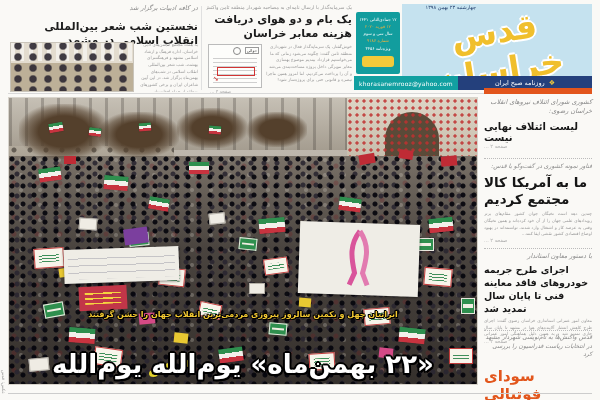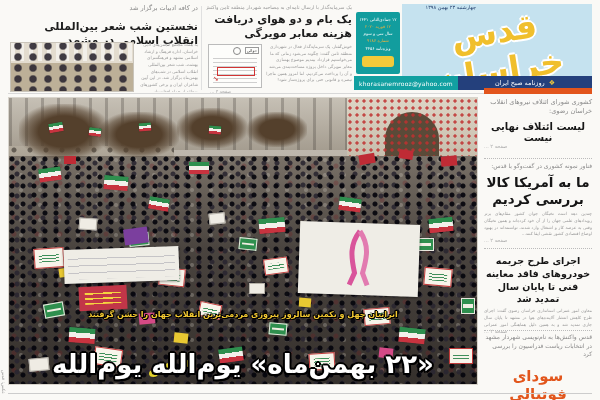--- a/index.html
+++ b/index.html
@@ -19,21 +19,21 @@
   .email-strip{left:354px;top:76px;width:104px;height:14px;background:#12a0a1;color:#fff;
     display:flex;align-items:center;justify-content:center;font-size:6px;direction:ltr;letter-spacing:.2px;}
   .info-box{left:356px;top:12px;width:44px;height:62px;background:#129d9e;border-radius:2px;
     padding-top:4px;box-sizing:border-box;text-align:center;}
   .info-box .ln{font-size:4.2px;line-height:1.7;color:#fff;white-space:nowrap;overflow:hidden;}
   .info-box .ln.alt{color:#f4b23c;}
   .info-btn{width:32px;height:11px;background:#f2ca3a;border-radius:3px;margin:4px auto 0;}
 
   
   .tl-art{left:8px;top:4px;width:190px;height:88px;}
-  .kicker{font-size:6.5px;color:#8a8a8a;text-align:right;}
+  .kicker{font-size:6.5px;color:#8a8a8a;text-align:right;font-style:italic;}
   .tl-head{font-size:11px;font-weight:bold;color:#1c1c1c;line-height:1.25;margin-top:8px;text-align:right;}
   .tl-photo{position:absolute;left:2px;top:38px;width:124px;height:50px;border:1px solid #c9c4ba;box-sizing:border-box;
     background:
       radial-gradient(circle at 7px 5px, rgba(45,40,50,.9) 3px, transparent 4.5px) 0 20px/15px 11px repeat,
       repeating-linear-gradient(90deg, rgba(255,255,255,.55) 0 4px, transparent 4px 9px) 0 0/100% 18px no-repeat,
       linear-gradient(#e3dccf 0 20px,#bdb098 20px);}
   .tl-body{position:absolute;right:0;top:38px;width:60px;height:50px;overflow:hidden;
     font-size:4.3px;line-height:1.55;color:#9a9a9a;text-align:right;}
   .tm-art{left:206px;top:0px;width:146px;height:92px;}
   .tm-kicker{font-size:5px;color:#999;margin-top:4px;white-space:nowrap;overflow:hidden;text-align:right;}
@@ -50,21 +50,21 @@
     font-size:4.3px;line-height:1.55;color:#9a9a9a;text-align:right;}
   .tm-ref{position:absolute;left:4px;bottom:-2px;font-size:4.5px;color:#aaa;direction:ltr;}
   .vdiv{left:201px;top:6px;width:1px;height:84px;background:#e0e0e0;}
   .hdiv{left:8px;top:93px;width:584px;height:1px;background:#d8d8d8;}
   .botline{left:8px;top:393px;width:584px;height:1px;background:#cccccc;}
 
   
   .redbar{left:484px;top:88px;width:108px;height:6px;background:#e2551c;}
   .rc{left:484px;width:108px;}
   .rc .kicker{font-size:6.5px;line-height:1.45;color:#8a8a8a;}
-  .rc .head{font-weight:bold;color:#161616;text-align:center;}
+  .rc .head{font-weight:bold;color:#161616;text-align:left;}
   .rc .body{font-size:4.3px;line-height:1.6;color:#9a9a9a;text-align:justify;overflow:hidden;}
   .rc .ref{font-size:5px;color:#aaa;text-align:left;direction:ltr;}
   .rc-div{left:484px;width:108px;height:0;border-top:1px dotted #bbb;}
   .h1a{font-size:10px;margin-top:4px;letter-spacing:-.2px;}
   .h2a{font-size:13.5px;line-height:1.3;margin-top:3px;}
   .h3a{font-size:9.5px;line-height:1.35;margin-top:3px;letter-spacing:-.3px;}
   .h4a{font-size:15px;margin-top:8px;color:#e2561c !important;}
 
   
   .photo{left:8px;top:97px;width:470px;height:288px;border:1px solid #d8d4cc;box-sizing:border-box;
@@ -141,21 +141,21 @@
   <div class="abs tl-art">
     <div class="kicker">در کافه ادبیات برگزار شد</div>
     <div class="tl-head">نخستین شب شعر بین‌المللی انقلاب اسلامی در مشهد</div>
     <div class="tl-photo"></div>
     <div class="tl-body">به همت مجتمع انجمن‌های ادبی خراسان، اداره فرهنگ و ارشاد اسلامی مشهد و فرهنگسرای بهشت، شب شعر بین‌المللی انقلاب اسلامی در شب‌های بهمن‌ماه برگزار شد. در این آیین شاعران ایران و برخی کشورهای منطقه از جمله افغانستان، آذربایجان، پاکستان و سوریه به شعرخوانی با موضوع انقلاب و مقاومت پرداختند.</div>
   </div>
   <div class="abs vdiv"></div>
 
   <div class="abs tm-art">
     <div class="tm-kicker">یک سرمایه‌گذار با ارسال نامه‌ای به مصاحبه شهردار منطقه ثامن واکنش نشان داد</div>
-    <div class="tm-head">یک بام و دو هوای دریافت هزینه معابر مویرگی</div>
+    <div class="tm-head">یک بام و دو هوای دریافت هزینه معابر خراسان</div>
     <div class="tm-clip">
       <div class="logo"></div>
       <div class="label">حوالی</div>
       <div class="lines"></div>
       <div class="redbox"></div>
       <div class="redarrow">➘</div>
     </div>
     <div class="tm-body">خوش‌گفتار، یک سرمایه‌گذار فعال در شهرداری منطقه ثامن گفت: چگونه می‌شود زمانی که ما می‌خواستیم قرارداد ببندیم موضوع بهسازی معابر مویرگی داخل پروژه مساحت‌بندی می‌شد و آن را پرداخت می‌کردیم، اما امروز همین ماجرا تبصره و قانونی حتی برای پروژه‌ساز شود!</div>
     <div class="tm-ref">... صفحه ۳</div>
   </div>
@@ -241,27 +241,28 @@
 
   <div class="abs rc" style="top:98px;height:58px;">
     <div class="kicker">کشوری شورای ائتلاف نیروهای انقلاب خراسان رضوی:</div>
     <div class="head h1a">لیست ائتلاف نهایی نیست</div>
     <div class="ref">... صفحه ۲</div>
   </div>
   <div class="abs rc-div" style="top:158px;"></div>
 
   <div class="abs rc" style="top:162px;height:84px;">
     <div class="kicker" style="white-space:nowrap;overflow:hidden;font-size:6px;">فناور نمونه کشوری در گفت‌وگو با قدس:</div>
-    <div class="head h2a">ما به آمریکا کالا بررسی کردیم</div>
+    <div class="head h2a">ما به آمریکا کالا مجتمع کردیم</div>
     <div class="body" style="height:26px;margin-top:2px;">چندین دهه است نخبگان جوان کشور مقام‌های برتر رویدادهای علمی جهان را از آن خود کرده‌اند و همین نخبگان وقتی به عرصه کار و اشتغال وارد شدند، توانسته‌اند در بهبود اوضاع اقتصادی کشور نقشی ایفا کنند...</div>
     <div class="ref">... صفحه ۲</div>
   </div>
   <div class="abs rc-div" style="top:248px;"></div>
 
   <div class="abs rc" style="top:252px;height:76px;">
+    <div class="kicker">با دستور معاون استاندار</div>
     <div class="head h3a">اجرای طرح جریمه خودروهای فاقد معاینه فنی تا پایان سال تمدید شد</div>
     <div class="body" style="height:20px;margin-top:2px;">معاون امور عمرانی استانداری خراسان رضوی گفت: اجرای طرح کاهش انتشار آلاینده‌های هوا در مشهد تا پایان سال جاری تمدید شد و به همین دلیل هماهنگی امور عمرانی استانداری خراسان رضوی با آن...</div>
     <div class="ref">... صفحه ۲</div>
   </div>
   <div class="abs rc-div" style="top:330px;"></div>
 
   <div class="abs rc" style="top:333px;height:64px;">
     <div class="kicker" style="font-size:6px;">قدس واکنش‌ها به نام‌نویسی شهردار مشهد در انتخابات ریاست فدراسیون را بررسی کرد</div>
     <div class="head h4a">سودای فوتبالی</div>
 

